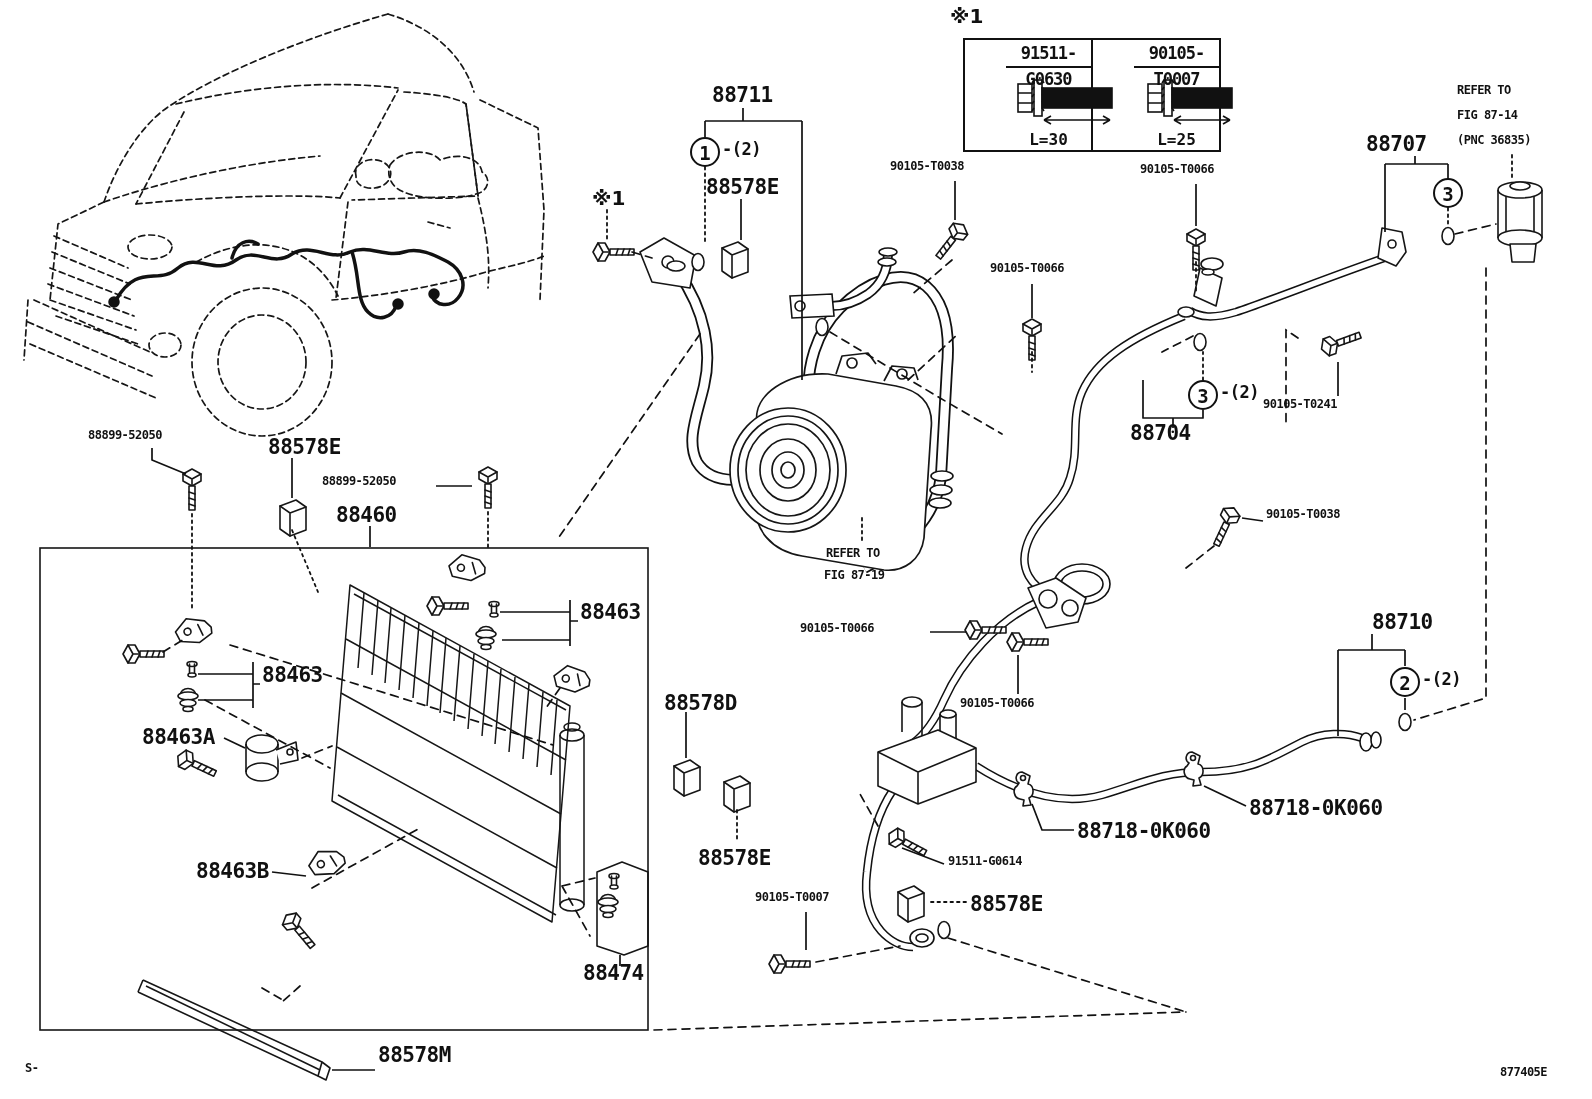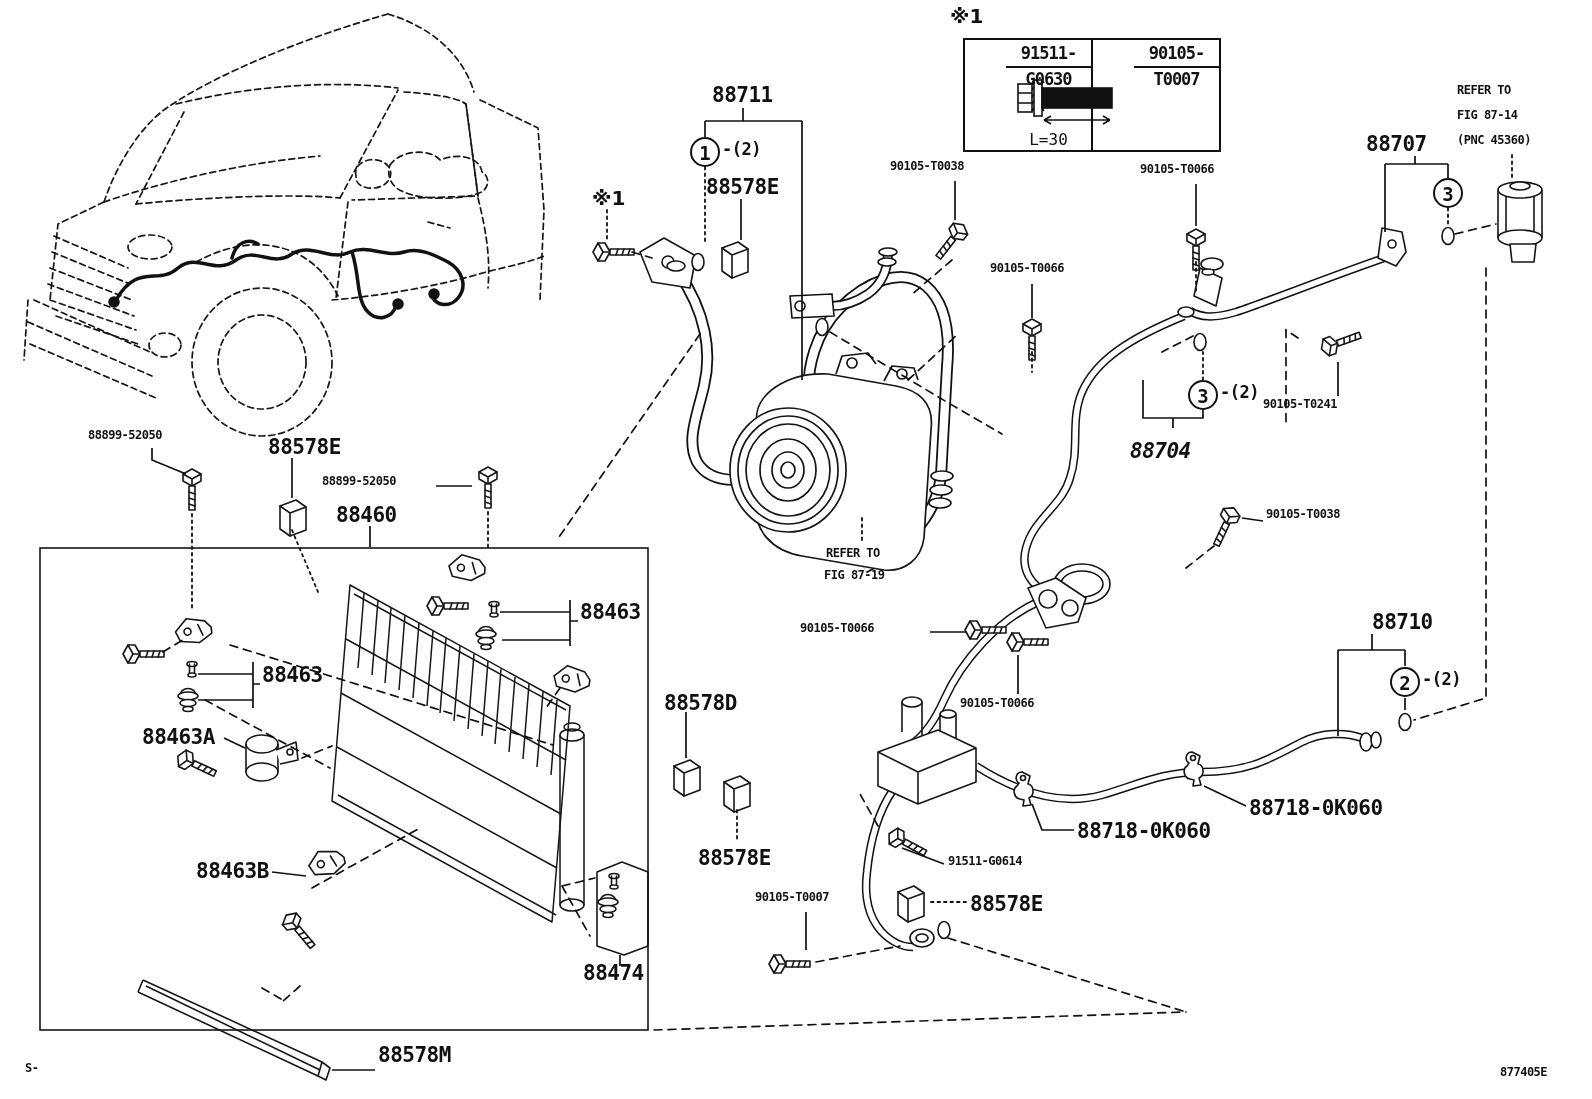--- a/index.html
+++ b/index.html
@@ -13,21 +13,21 @@
   .lbl.note{font-family:"DejaVu Sans","Liberation Sans",sans-serif;font-size:20px;letter-spacing:0;}
   .cc{position:absolute;width:30px;height:30px;border:2.5px solid #111;border-radius:50%;
       text-align:center;line-height:28px;font-weight:bold;font-size:19px;background:#fff;box-sizing:border-box;}
   
   #ref-table{position:absolute;left:963px;top:38px;width:254px;height:110px;border:2px solid #111;display:flex;}
   #ref-table .col{flex:1;display:flex;flex-direction:column;padding-left:41px;}
   #ref-table .col+.col{border-left:2px solid #111;}
   #ref-table .hd{height:26px;border-bottom:2px solid #111;text-align:center;font-weight:bold;font-size:17px;line-height:26px;letter-spacing:-1px;}
   #ref-table .bd{position:relative;flex:1;}
   #ref-table .bd svg{position:absolute;left:0;top:0;}
-  #ref-table .lval{position:absolute;left:0;right:0;bottom:1px;text-align:center;font-weight:normal;font-size:16px;}
+  #ref-table .lval{position:absolute;left:0;right:0;bottom:1px;text-align:center;font-weight:bold;font-size:16px;}
   #note-top{left:950px;top:6px;}
   #footer-left{left:25px;top:1062px;}
   #sheet-code{left:1500px;top:1066px;}
 </style>
 </head>
 <body>
 
 <div id="stage">
 
 <svg id="art" width="1592" height="1099" viewBox="0 0 1592 1099">
@@ -362,37 +362,50 @@
               <path d="M28,12 l-2,3 m2,4 l-2,3 m2,4 l-2,3 m2,4 l-2,3 m2,4 l-2,3 M36,12 l2,3 m-2,4 l2,3 m-2,4 l2,3 m-2,4 l2,3 m-2,4 l2,3"></path>
           <rect x="36" y="20" width="70" height="20" fill="#111"></rect>
           <path d="M38,52 L104,52 M38,52 l7,-4 M38,52 l7,4 M104,52 l-7,-4 M104,52 l-7,4"></path>
         </g>
       </svg>
       <div class="lval">L=30</div>
     </div>
   </div>
   <div class="col">
     <div class="hd">90105-T0007</div>
+    <div class="bd">
+      <svg width="125" height="78" viewBox="0 0 125 78">
+        <g stroke="#111" fill="none" stroke-width="1.6">
+          <rect x="14" y="16" width="14" height="28"></rect>
+              <path d="M14,25 L28,25 M14,35 L28,35"></path>
+          <rect x="30" y="12" width="8" height="36"></rect>
+              <path d="M30,12 l-2,3 m2,4 l-2,3 m2,4 l-2,3 m2,4 l-2,3 m2,4 l-2,3 M38,12 l2,3 m-2,4 l2,3 m-2,4 l2,3 m-2,4 l2,3 m-2,4 l2,3"></path>
+          <rect x="38" y="20" width="60" height="20" fill="#111"></rect>
+          <path d="M40,52 L96,52 M40,52 l7,-4 M40,52 l7,4 M96,52 l-7,-4 M96,52 l-7,4"></path>
+        </g>
+      </svg>
+      <div class="lval">L=25</div>
+    </div>
   </div>
 </div>
 
 <div id="footer-left" class="lbl s">S-</div>
 <div id="sheet-code" class="lbl s">877405E</div>
 
 <div class="lbl b" style="left: 712px; top: 84px; text-align: right;">88711</div>
     <div class="lbl b" style="left: 706px; top: 176px;">88578E</div>
     <div class="lbl note" style="left: 592px; top: 188px;">※1</div>
     <div class="lbl s" style="left: 890px; top: 160px;">90105-T0038</div>
     <div class="lbl s" style="left: 1140px; top: 163px;">90105-T0066</div>
     <div class="lbl b" style="left: 1366px; top: 133px;">88707</div>
     <div class="lbl s" style="left: 1457px; top: 84px;">REFER TO</div>
     <div class="lbl s" style="left: 1457px; top: 109px;">FIG 87-14</div>
-    <div class="lbl s" style="left: 1457px; top: 134px;">(PNC 45360)</div>
+    <div class="lbl s" style="left: 1457px; top: 134px;">(PNC 36835)</div>
     <div class="lbl s" style="left: 990px; top: 262px;">90105-T0066</div>
-    <div class="lbl b" style="left: 1130px; top: 440px; font-style: italic;">88704</div>
+    <div class="lbl b" style="left: 1130px; top: 422px;">88704</div>
     <div class="lbl s" style="left: 1263px; top: 398px;">90105-T0241</div>
     <div class="lbl s" style="left: 1266px; top: 508px;">90105-T0038</div>
     <div class="lbl s" style="left: 88px; top: 429px;">88899-52050</div>
     <div class="lbl b" style="left: 268px; top: 436px;">88578E</div>
     <div class="lbl s" style="left: 322px; top: 475px;">88899-52050</div>
     <div class="lbl b" style="left: 336px; top: 504px;">88460</div>
     <div class="lbl b" style="left: 580px; top: 601px;">88463</div>
     <div class="lbl b" style="left: 262px; top: 664px;">88463</div>
     <div class="lbl b" style="left: 142px; top: 726px;">88463A</div>
     <div class="lbl b" style="left: 196px; top: 860px;">88463B</div>

